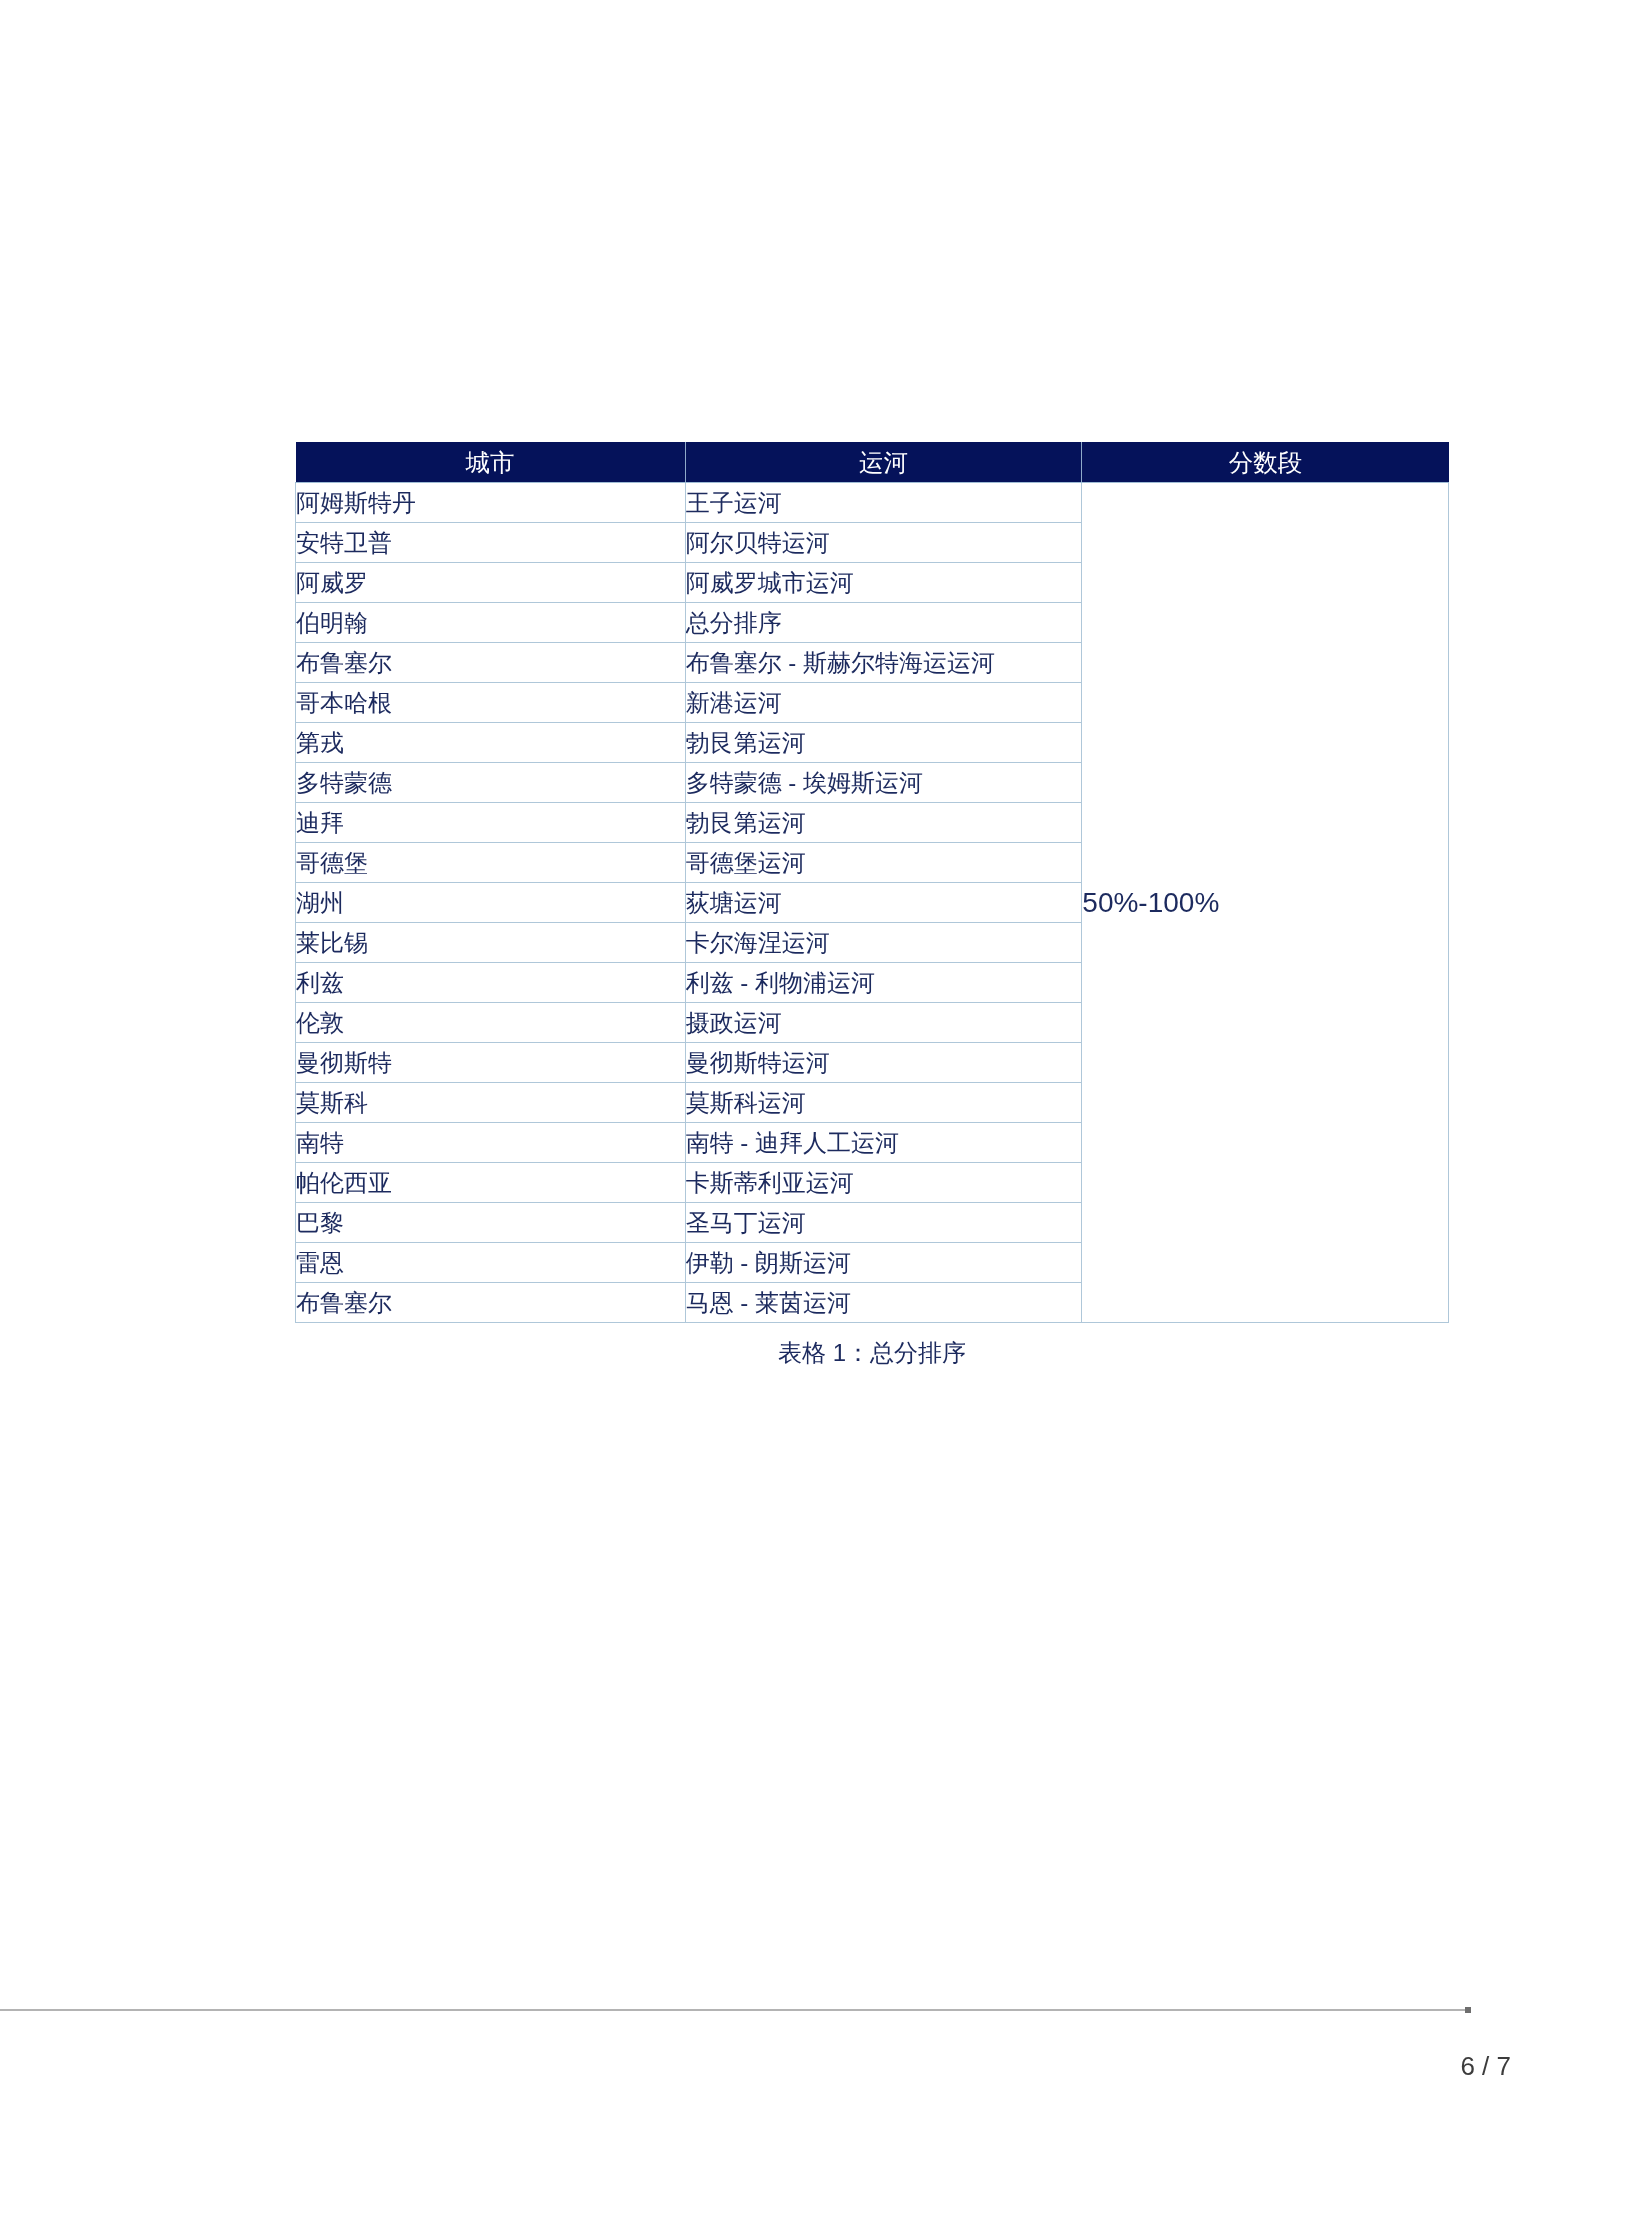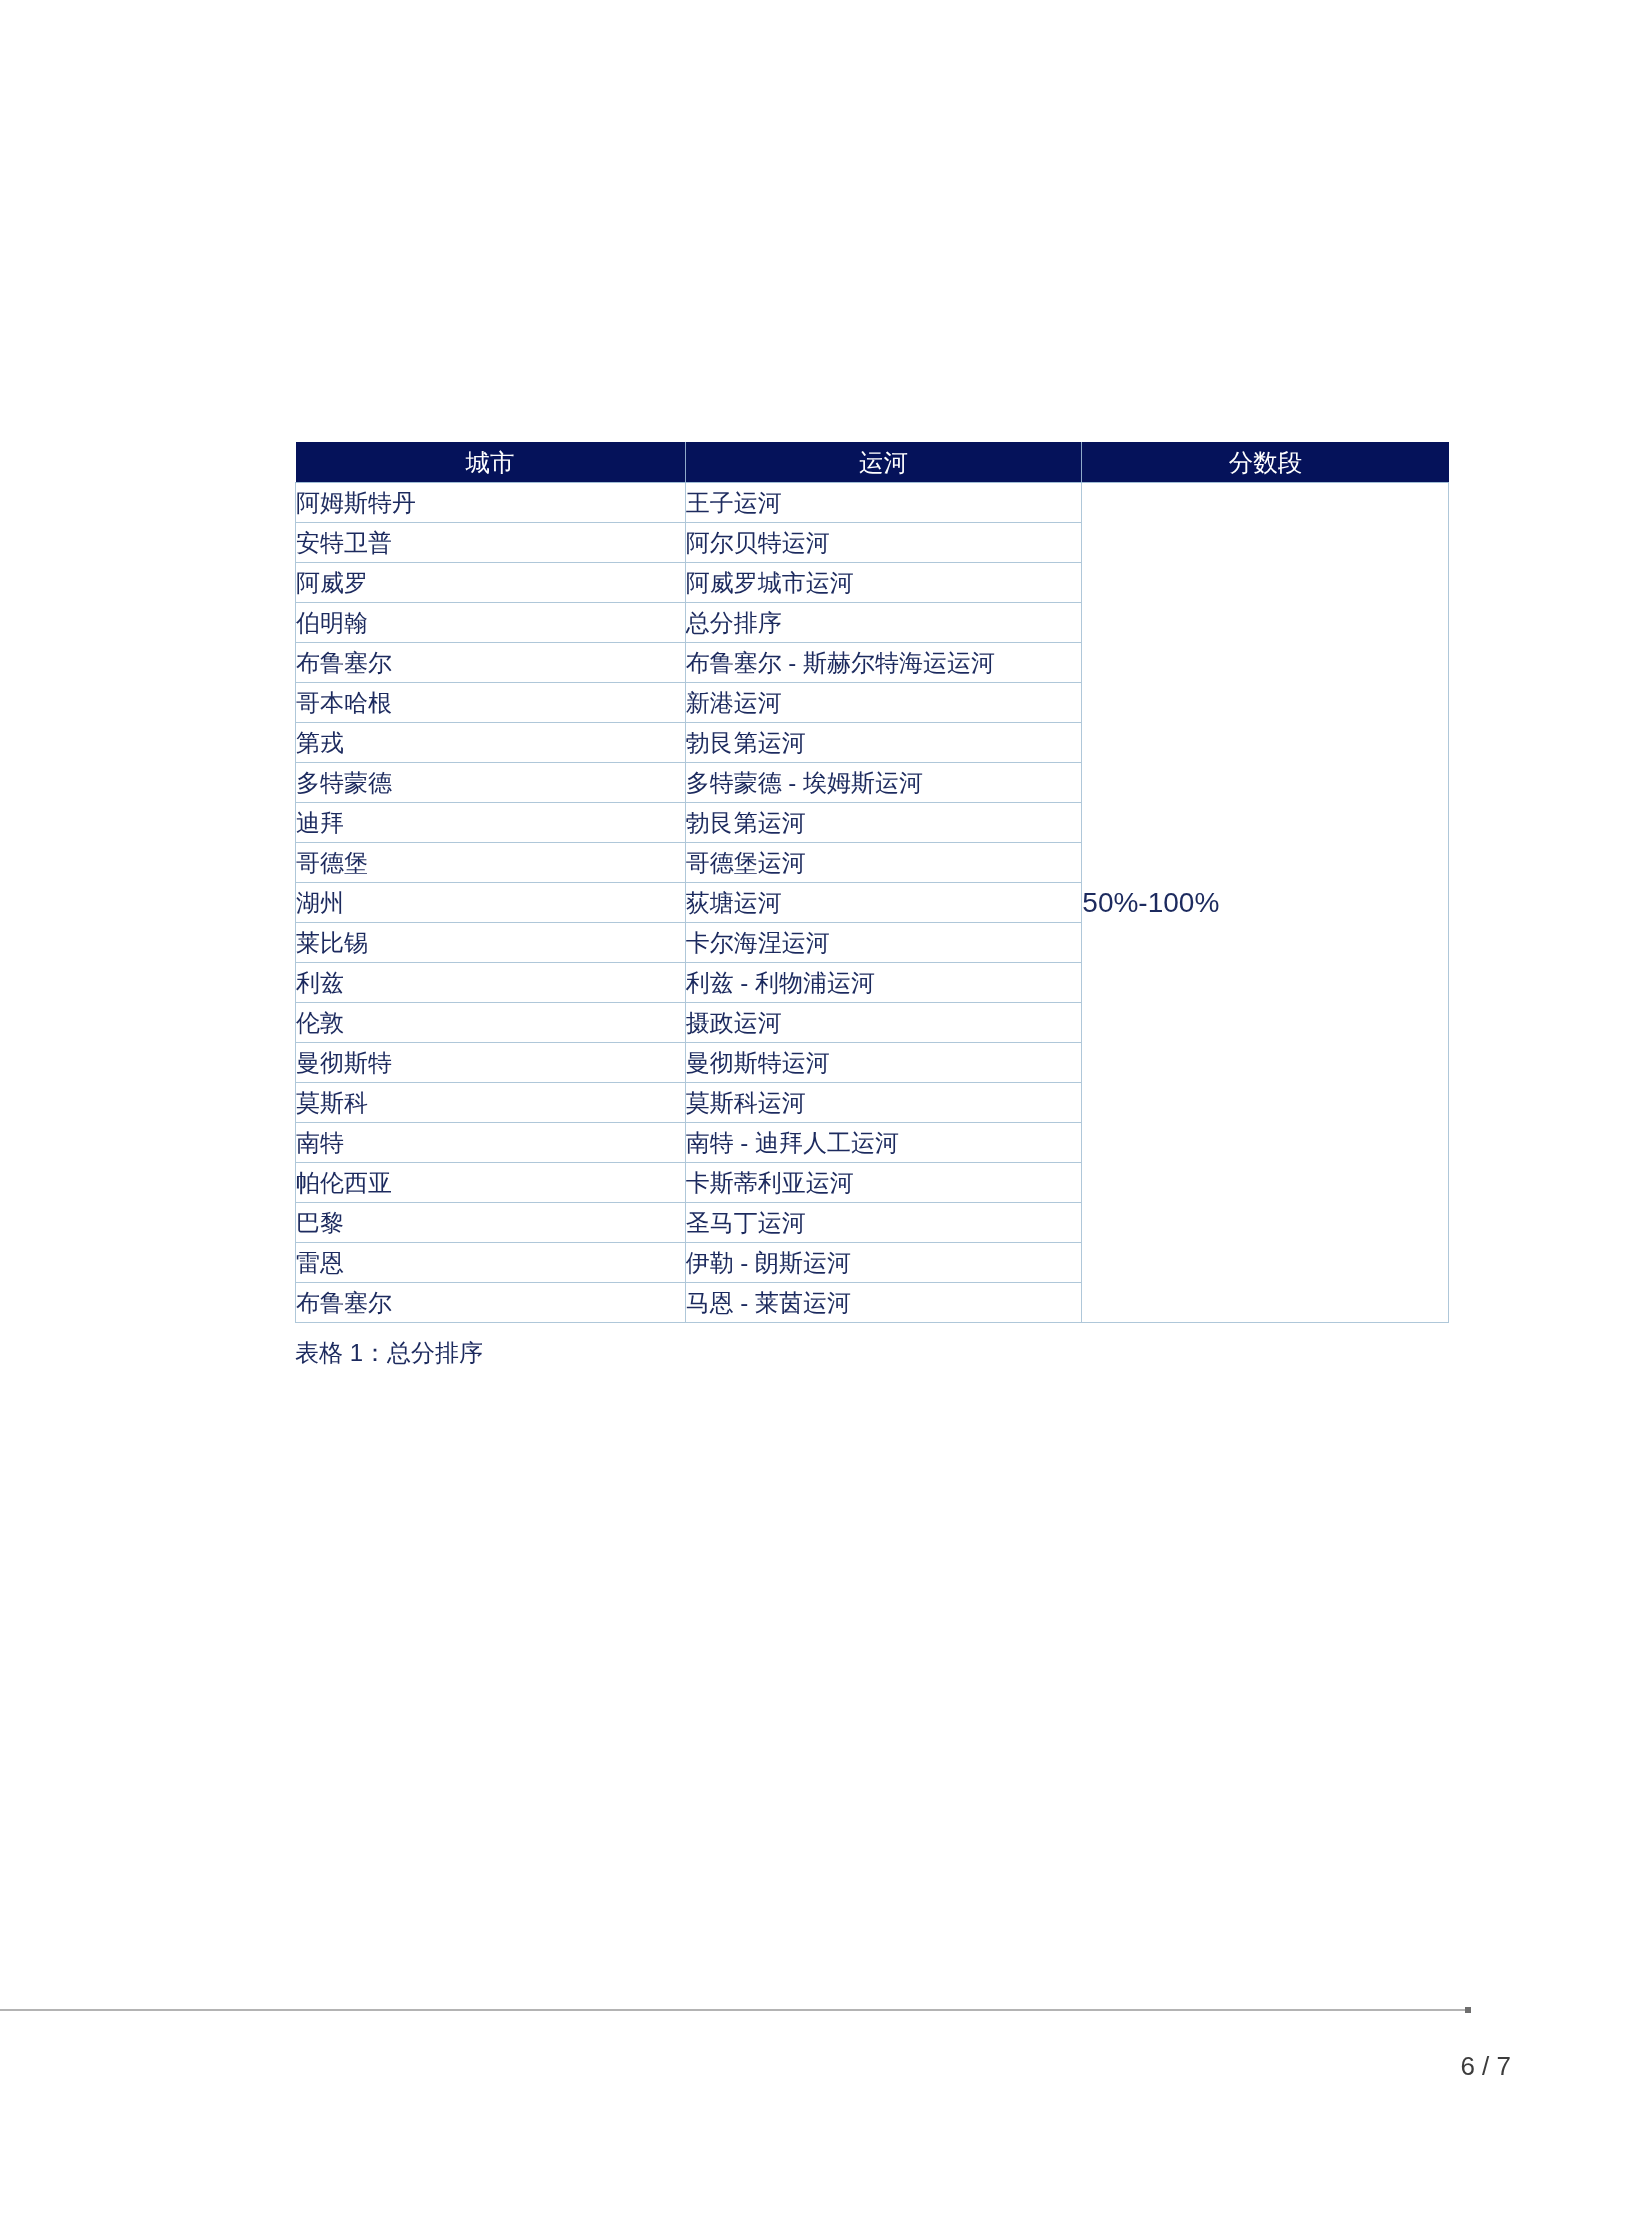--- a/index.html
+++ b/index.html
@@ -51,20 +51,21 @@
     border: 1.3px solid #AFC7D9;
     padding: 0;
     overflow: hidden;
     white-space: nowrap;
   }
   table.score-table td.score-cell {
     font-size: 28px;
   }
   .caption {
     margin-top: 14px;
+    text-align: center;
     font-size: 24px;
     line-height: 31px;
     color: #1C2A5E;
   }
   .footer-line {
     position: absolute;
     left: 0;
     top: 2009px;
     width: 1469px;
     height: 1.9px;

